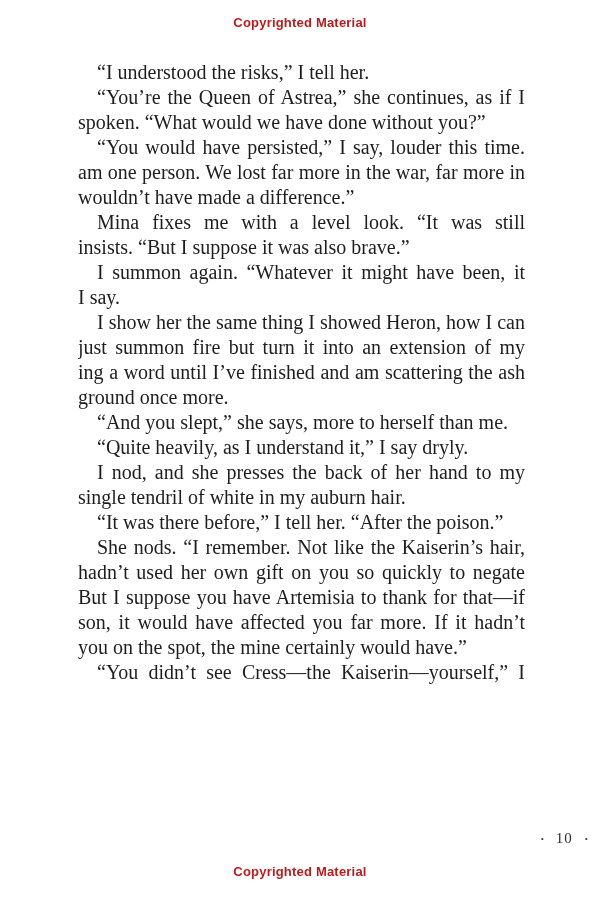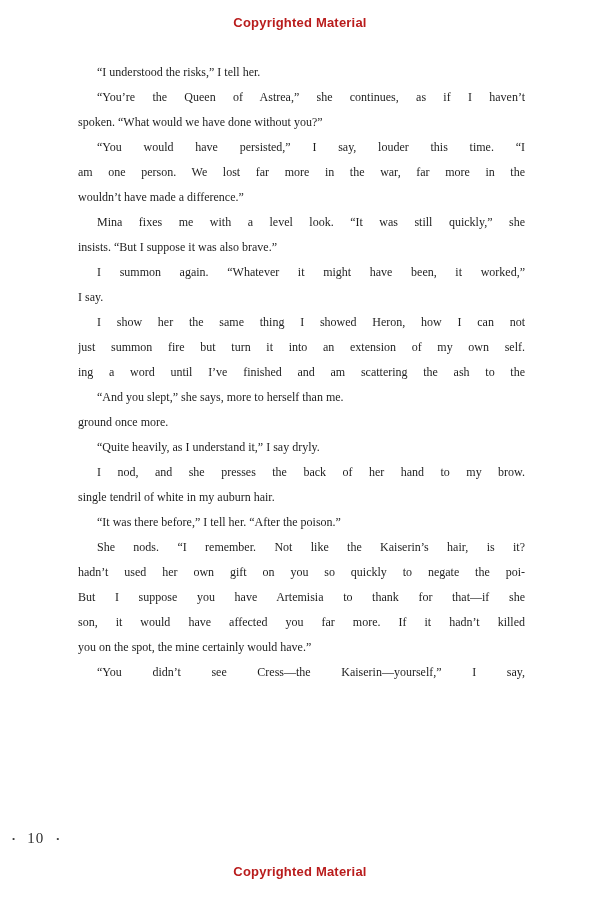--- a/index.html
+++ b/index.html
@@ -26,21 +26,21 @@
     color: #b91c1c;
     letter-spacing: 0.2px;
   }
   .notice-top { top: 15px; }
   .notice-bottom { top: 864px; }
   .body-text {
     position: absolute;
     left: 78px;
     top: 60px;
     width: 447px;
-    font-size: 12px;
+    font-size: 20px;
     color: #1e1e1e;
   }
   .line {
     height: 25px;
     line-height: 25px;
     overflow: hidden;
     white-space: normal;
   }
   .line.indent { text-indent: 19px; }
   .line.justify { text-align: justify; }
@@ -51,21 +51,21 @@
     width: 100%;
     height: 0;
   }
   .page-footer {
     position: absolute;
     left: 0;
     top: 830px;
     width: 100%;
     height: 16px;
     line-height: 16px;
-    text-align: left;
+    text-align: right;
     color: #2f2f2f;
   }
   .page-footer .num {
     font-size: 15px;
     letter-spacing: 1px;
   }
   .page-footer .orn {
     font-size: 9px;
     vertical-align: 1px;
     margin: 0 12px;
@@ -86,22 +86,22 @@
       <div class="line indent justify">“You would have persisted,” I say, louder this time. “I</div>
       <div class="line justify">am one person. We lost far more in the war, far more in the</div>
       <div class="line">wouldn’t have made a difference.”</div>
       <div class="line indent justify">Mina fixes me with a level look. “It was still quickly,” she</div>
       <div class="line">insists. “But I suppose it was also brave.”</div>
       <div class="line indent justify">I summon again. “Whatever it might have been, it worked,”</div>
       <div class="line">I say.</div>
       <div class="line indent justify">I show her the same thing I showed Heron, how I can not</div>
       <div class="line justify">just summon fire but turn it into an extension of my own self.</div>
       <div class="line justify">ing a word until I’ve finished and am scattering the ash to the</div>
+      <div class="line">ground once more.</div>
       <div class="line indent">“And you slept,” she says, more to herself than me.</div>
-      <div class="line">ground once more.</div>
       <div class="line indent">“Quite heavily, as I understand it,” I say dryly.</div>
       <div class="line indent justify">I nod, and she presses the back of her hand to my brow.</div>
       <div class="line">single tendril of white in my auburn hair.</div>
       <div class="line indent">“It was there before,” I tell her. “After the poison.”</div>
       <div class="line indent justify">She nods. “I remember. Not like the Kaiserin’s hair, is it?</div>
       <div class="line justify">hadn’t used her own gift on you so quickly to negate the poi-</div>
       <div class="line justify">But I suppose you have Artemisia to thank for that—if she</div>
       <div class="line justify">son, it would have affected you far more. If it hadn’t killed</div>
       <div class="line">you on the spot, the mine certainly would have.”</div>
       <div class="line indent justify">“You didn’t see Cress—the Kaiserin—yourself,” I say,</div>

